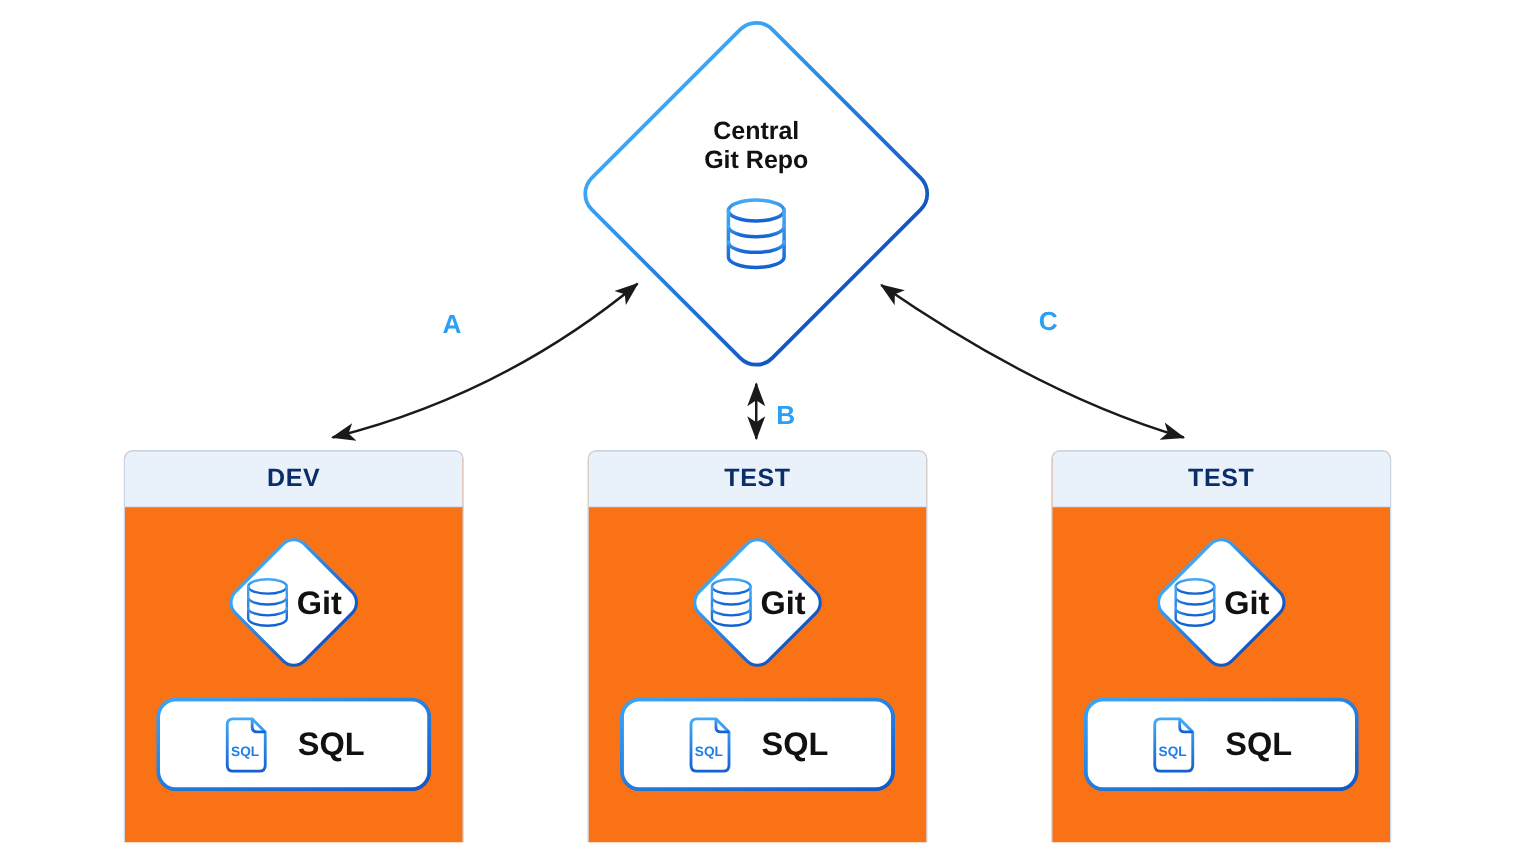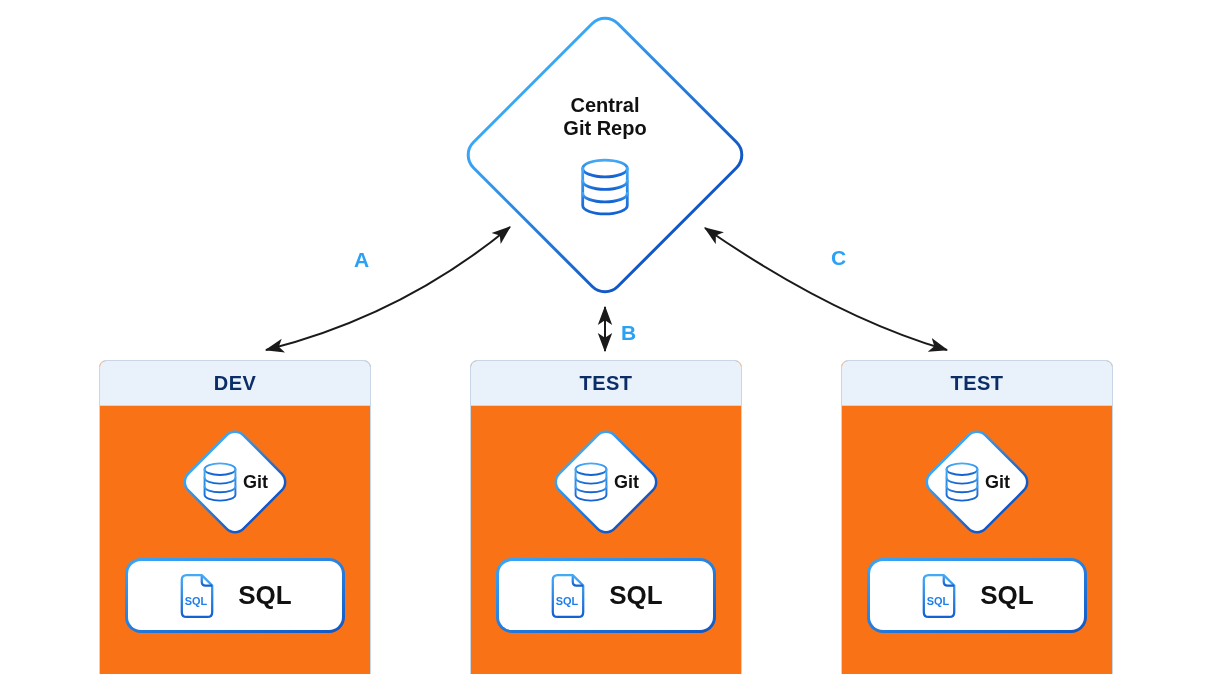--- a/index.html
+++ b/index.html
@@ -38,21 +38,21 @@
     display:flex;align-items:center;justify-content:center;
     font-weight:bold;font-size:20px;color:#0b2e68;letter-spacing:.5px;
   }
   .env-body{position:relative;height:249px;}
 
   .git-diamond{position:absolute;left:50%;top:18px;margin-left:-58px;width:116px;height:116px;}
   .git-diamond svg.shape{position:absolute;left:0;top:0;}
   .git-inner{
     position:absolute;inset:0;display:flex;align-items:center;justify-content:center;gap:5px;
   }
-  .git-label{font-weight:bold;font-size:18px;color:#111111;}
+  .git-label{font-weight:bold;font-size:26px;color:#111111;}
 
   .sql-pill{
     position:absolute;left:50%;top:152px;margin-left:-110px;
     width:220px;height:75px;box-sizing:border-box;
     border:3px solid transparent;border-radius:16px;
     background:linear-gradient(#ffffff,#ffffff) padding-box,
                linear-gradient(165deg,#3aa6f7 0%,#1257c5 100%) border-box;
     display:flex;align-items:center;justify-content:center;gap:22px;
   }
   .sql-label{font-weight:bold;font-size:26px;color:#111111;}

